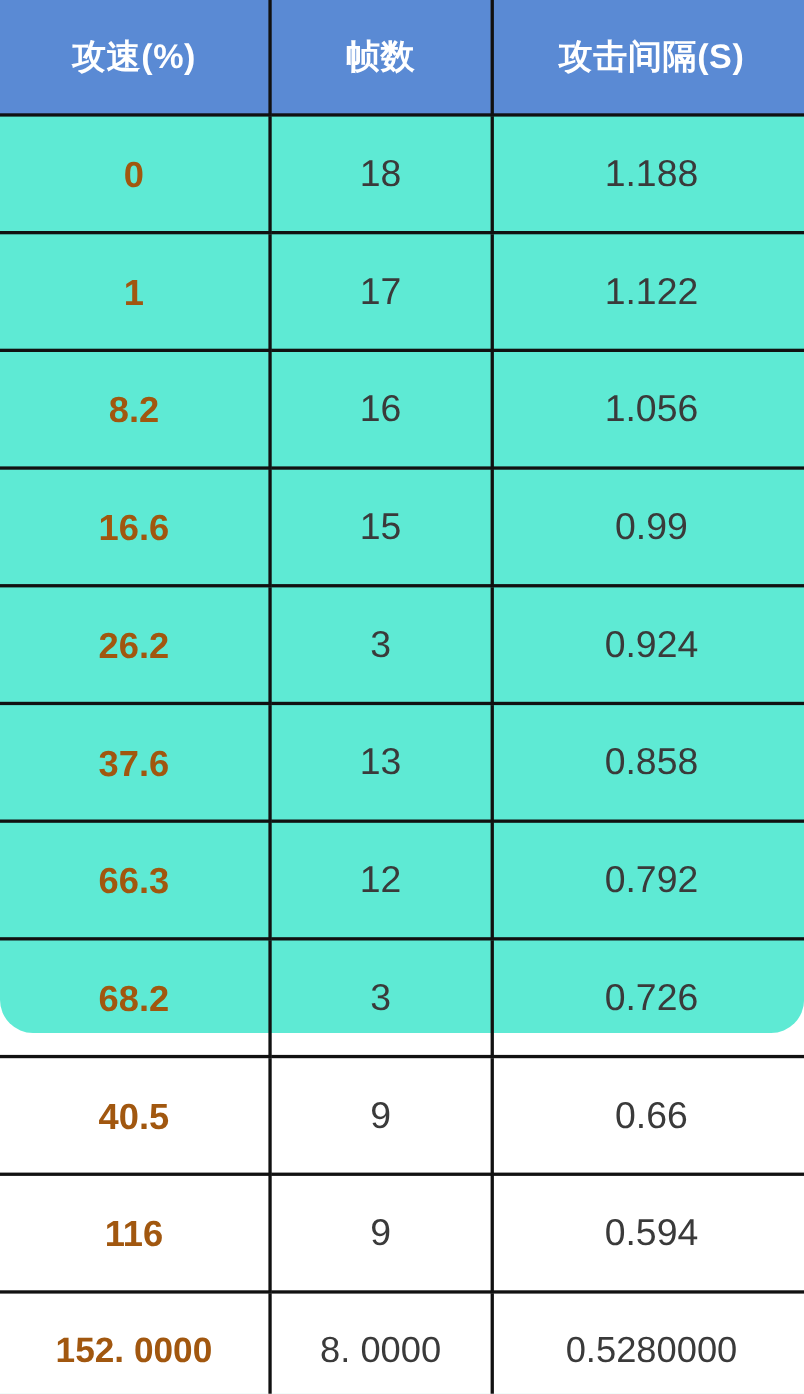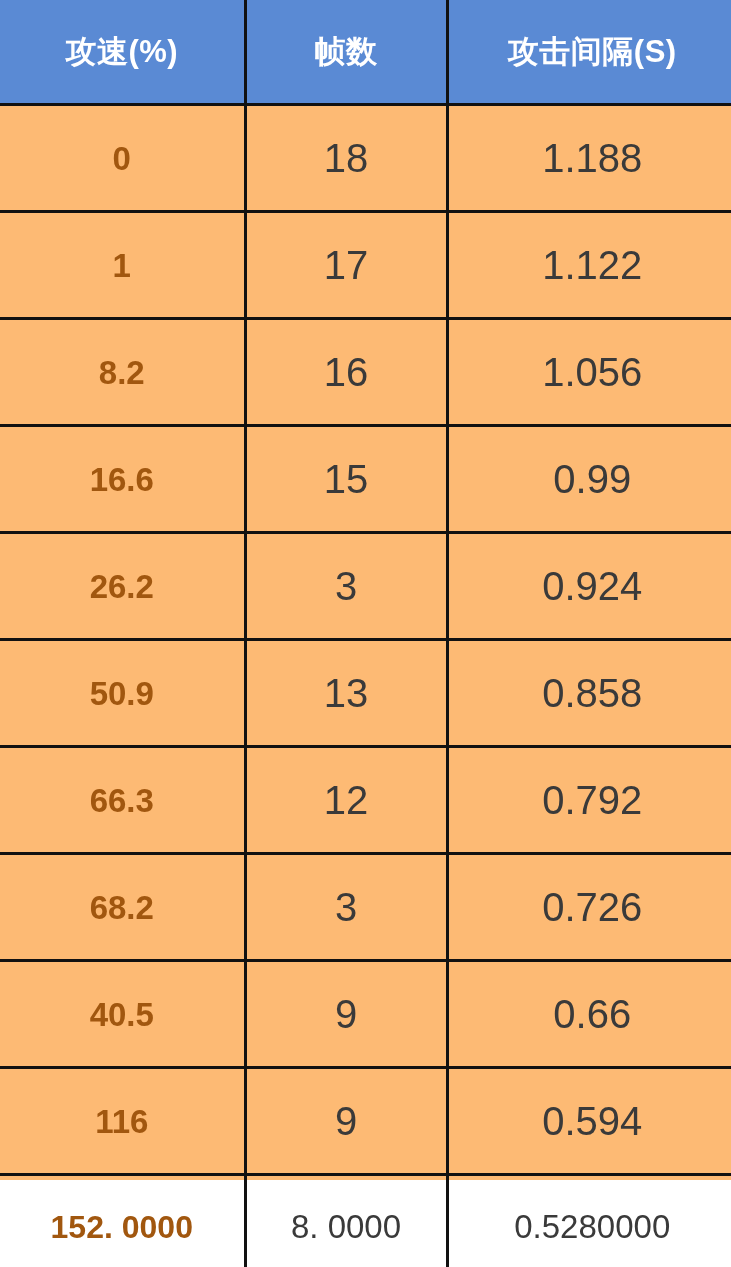--- a/index.html
+++ b/index.html
@@ -9,23 +9,24 @@
   }
   body {
     width: 731px;
     height: 1267px;
     overflow: hidden;
     font-family: "Liberation Sans", "DejaVu Sans", sans-serif;
   }
 
   .sheet {
     width: 731px;
-    height: 1180px;
+    height: 939px;
     position: relative;
-    background: #fdba74;
+    background: #5eead4;
+    border-radius: 30px;
   }
 
   table.grid {
     border-collapse: collapse;
     table-layout: fixed;
     width: 736px;          
     margin: 0;
     padding: 0;
   }
 
@@ -66,21 +67,21 @@
 
   tbody td.col-speed {
     color: #a1570f;
     font-weight: bold;
     font-size: 33px;
   }
   tbody td.col-frames,
   tbody td.col-interval {
     color: #3a3a3a;
     font-weight: normal;
-    font-size: 40px;
+    font-size: 34px;
   }
 
   
   tbody tr.row-final td { height: 101px; }
   tbody tr.row-final td.col-speed { font-size: 32px; }
   tbody tr.row-final td.col-frames,
   tbody tr.row-final td.col-interval { font-size: 33px; }
 </style>
 </head>
 <body>
@@ -128,21 +129,21 @@
         <td class="col-interval last">0.99</td>
       </tr>
 
       <tr>
         <td class="col-speed">26.2</td>
         <td class="col-frames">3</td>
         <td class="col-interval last">0.924</td>
       </tr>
 
       <tr>
-        <td class="col-speed">50.9</td>
+        <td class="col-speed">37.6</td>
         <td class="col-frames">13</td>
         <td class="col-interval last">0.858</td>
       </tr>
 
       <tr>
         <td class="col-speed">66.3</td>
         <td class="col-frames">12</td>
         <td class="col-interval last">0.792</td>
       </tr>
 

